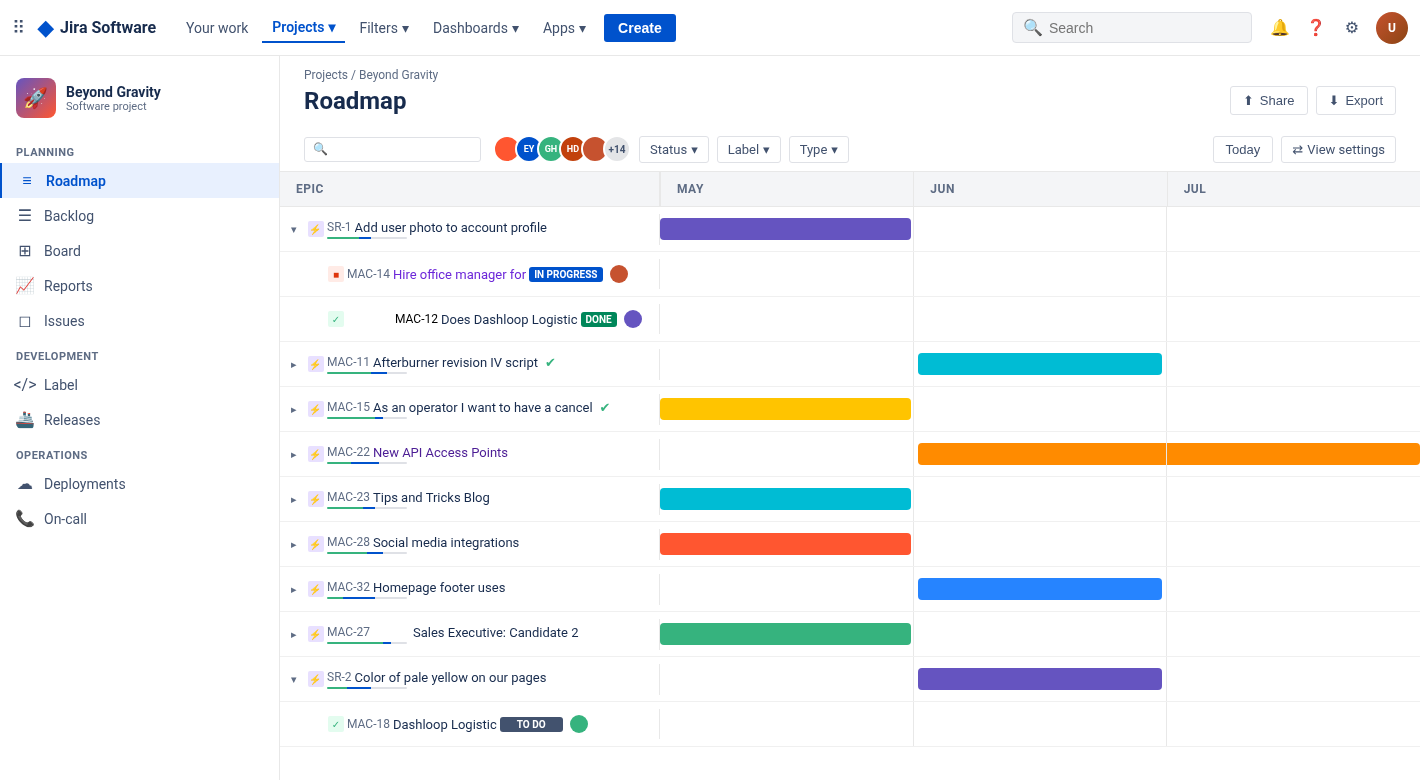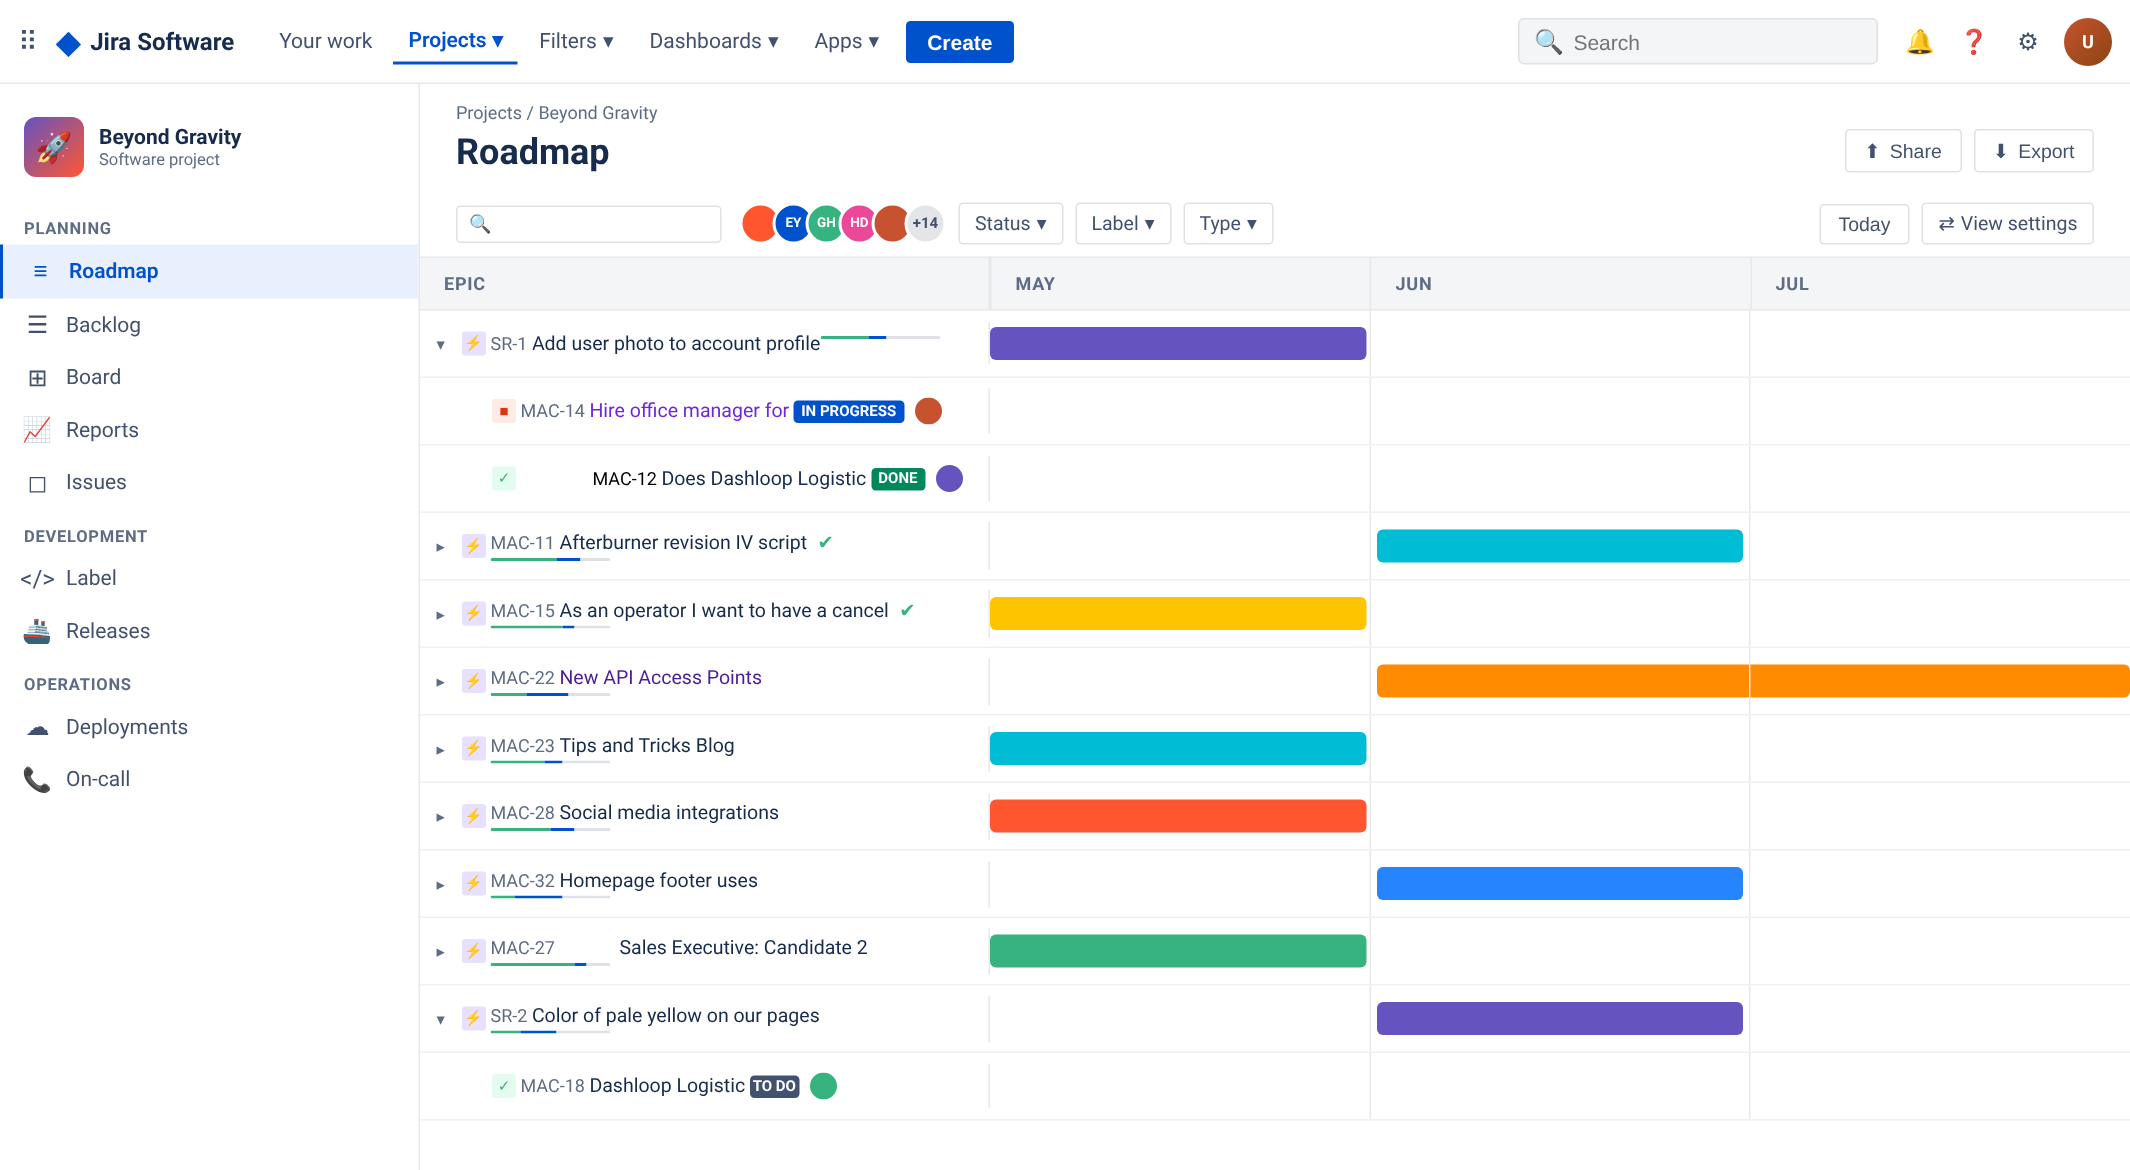--- a/index.html
+++ b/index.html
@@ -213,21 +213,21 @@
       </div>
 
       <div class="avatar-group">
         <div class="avatar-sm" style="background:#ff5630;"></div>
         <div class="avatar-sm" style="background:#0052cc;">
           <span style="font-size:9px;font-weight:700;">EY</span>
         </div>
         <div class="avatar-sm" style="background:#36b37e;">
           <span style="font-size:9px;font-weight:700;">GH</span>
         </div>
-        <div class="avatar-sm" style="background:#ec4899;">
+        <div class="avatar-sm" style="background:#c2410c;">
           <span style="font-size:9px;font-weight:700;">HD</span>
         </div>
         <div class="avatar-sm" style="background:#c6522f;"></div>
         <div class="avatar-count">+14</div>
       </div>
 
       <div class="toolbar-filter">
         <span>Status</span>
         <span>▾</span>
       </div>
@@ -259,21 +259,21 @@
           <div class="roadmap-month">JUL</div>
         </div>
       </div>
 
       <div id="roadmap-rows">
           <div class="roadmap-row">
     <div class="roadmap-row-label" style="width:380px;min-width:380px;display:flex;align-items:center;padding:6px 8px;border-right:1px solid #e8e8e8;font-size:13px;gap:3px;overflow:hidden;">
       <span style="width:0px;flex-shrink:0;"></span>
       <span style="width:14px;font-size:11px;color:#5e6c84;flex-shrink:0;">▾</span>
       <span style="width:16px;height:16px;border-radius:2px;background:#e8e0ff;color:#6554c0;display:flex;align-items:center;justify-content:center;font-size:10px;flex-shrink:0;">⚡</span>
-      <div style="display:flex;flex-direction:row;flex:1;min-width:0;">
+      <div style="display:flex;flex-direction:column;flex:1;min-width:0;">
         <div style="display:flex;align-items:center;gap:3px;overflow:hidden;">
           <span style="color:#5e6c84;font-size:12px;white-space:nowrap;flex-shrink:0;">SR-1</span>
           <span style="color:#172b4d;font-size:13px;white-space:nowrap;overflow:hidden;text-overflow:ellipsis;">Add user photo to account profile</span>
 
         </div>
         <div style="display:flex;width:80px;height:2px;margin-top:2px;border-radius:1px;overflow:hidden;">
                   <div style="width:40%;background:#36b37e;"></div>
                   <div style="width:15%;background:#0052cc;"></div>
                   <div style="width:45%;background:#dfe1e6;"></div>
                 </div>
@@ -547,21 +547,21 @@
   </div>
           <div class="roadmap-row">
     <div class="roadmap-row-label" style="width:380px;min-width:380px;display:flex;align-items:center;padding:6px 8px;border-right:1px solid #e8e8e8;font-size:13px;gap:3px;overflow:hidden;">
       <span style="width:20px;flex-shrink:0;"></span>
       <span style="width:14px;font-size:11px;color:#5e6c84;flex-shrink:0;"></span>
       <span style="width:16px;height:16px;border-radius:2px;background:#e3fcef;color:#36b37e;display:flex;align-items:center;justify-content:center;font-size:10px;flex-shrink:0;">✓</span>
       <div style="display:flex;flex-direction:column;flex:1;min-width:0;">
         <div style="display:flex;align-items:center;gap:3px;overflow:hidden;">
           <span style="color:#5e6c84;font-size:12px;white-space:nowrap;flex-shrink:0;">MAC-18</span>
           <span style="color:#172b4d;font-size:13px;white-space:nowrap;overflow:hidden;text-overflow:ellipsis;">Dashloop Logistic</span>
-          <span style="padding:2px 2px;border-radius:3px;font-size:10px;font-weight:700;white-space:nowrap;background:#42526e;color:#fff;">TO DO</span>
+          <span style="padding:2px 17px;border-radius:3px;font-size:10px;font-weight:700;white-space:nowrap;background:#42526e;color:#fff;">TO DO</span>
 
           <div style="width:18px;height:18px;border-radius:50%;background:#36b37e;margin-left:4px;flex-shrink:0;"></div>
         </div>
 
       </div>
     </div>
 
     <div style="flex:1;position:relative;height:44px;">
 
       <div style="position:absolute;top:0;bottom:0;left:33.3%;width:1px;background:#e8e8e8;"></div>

